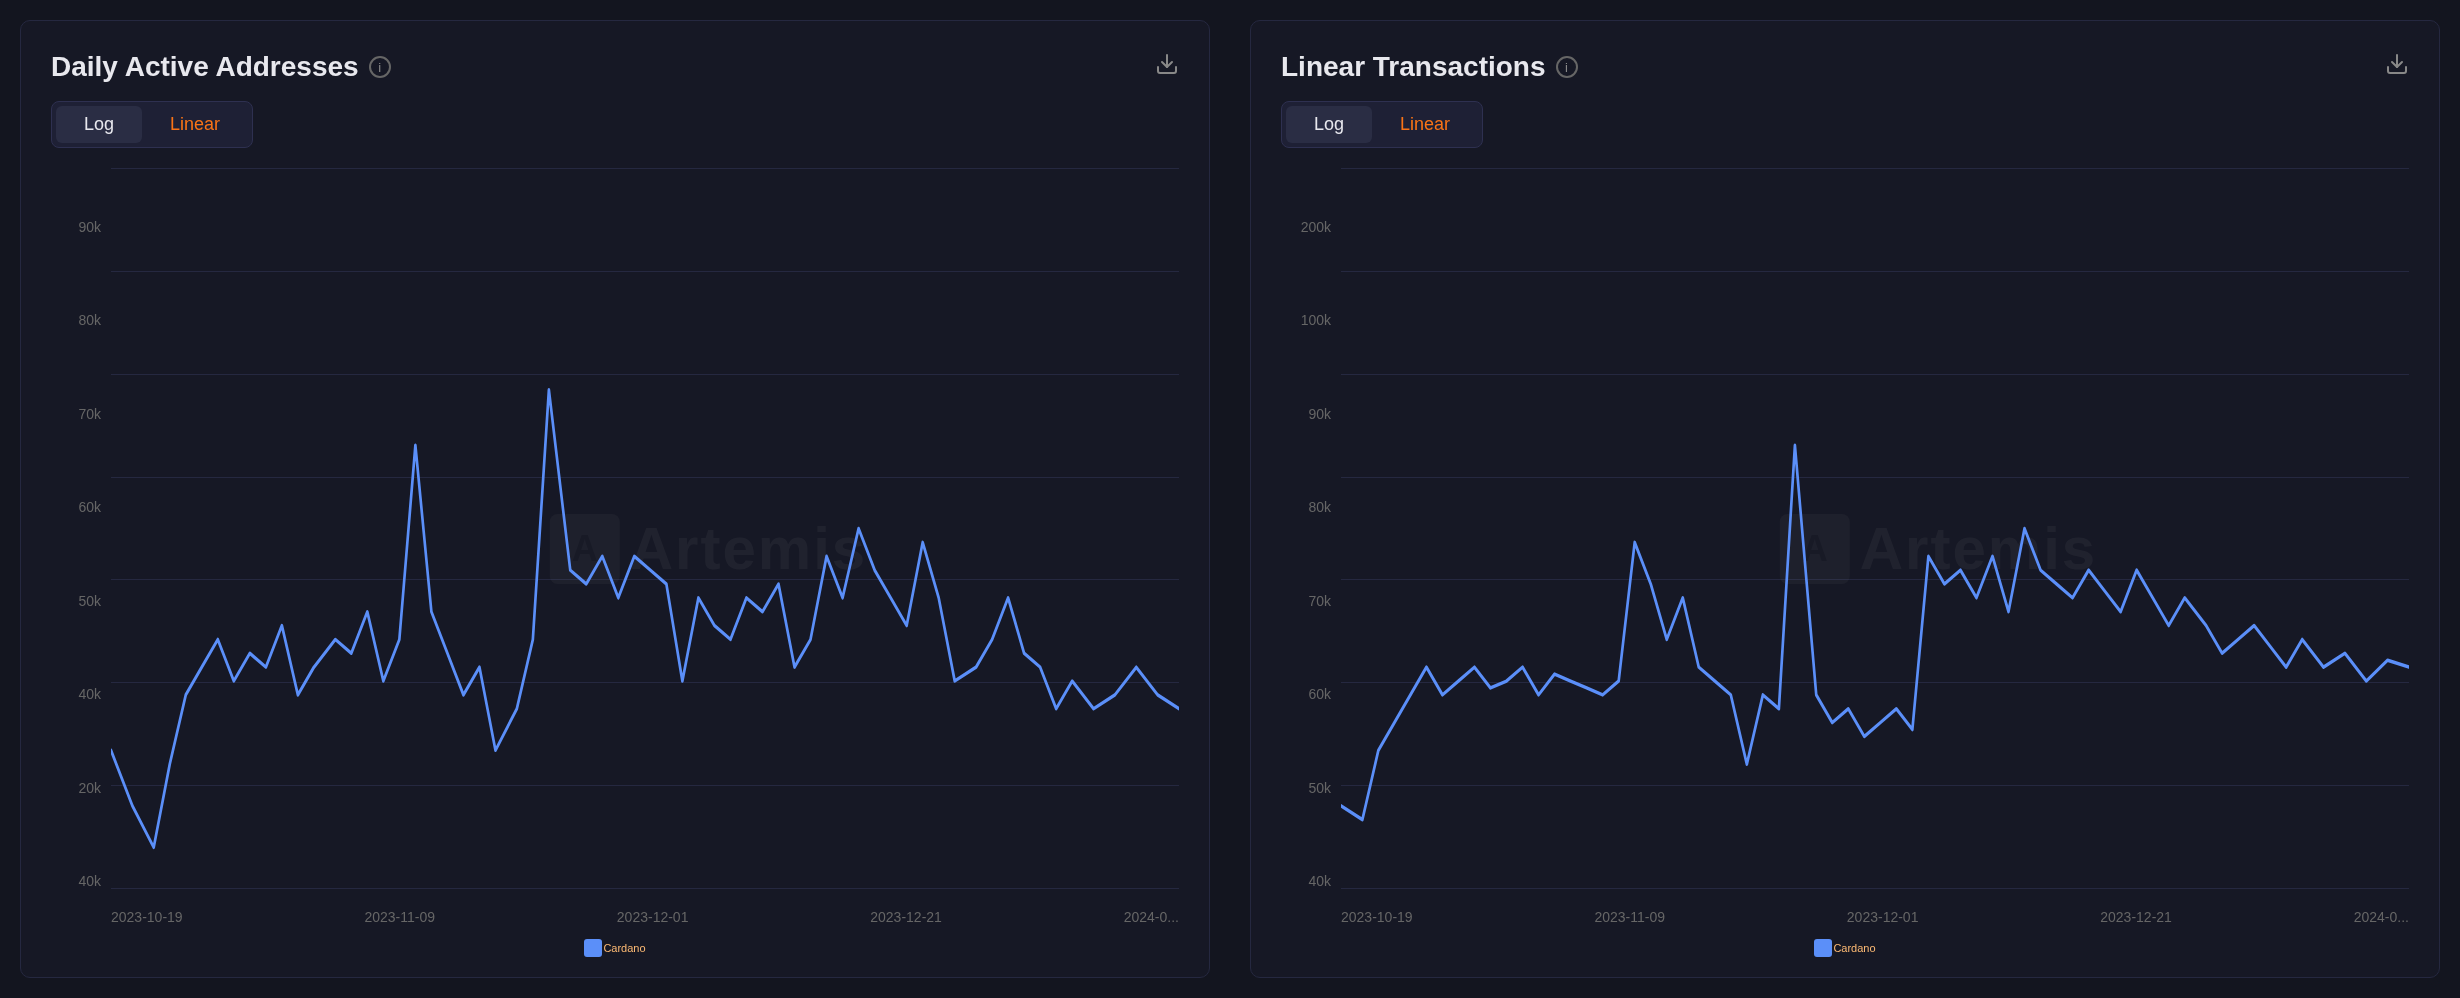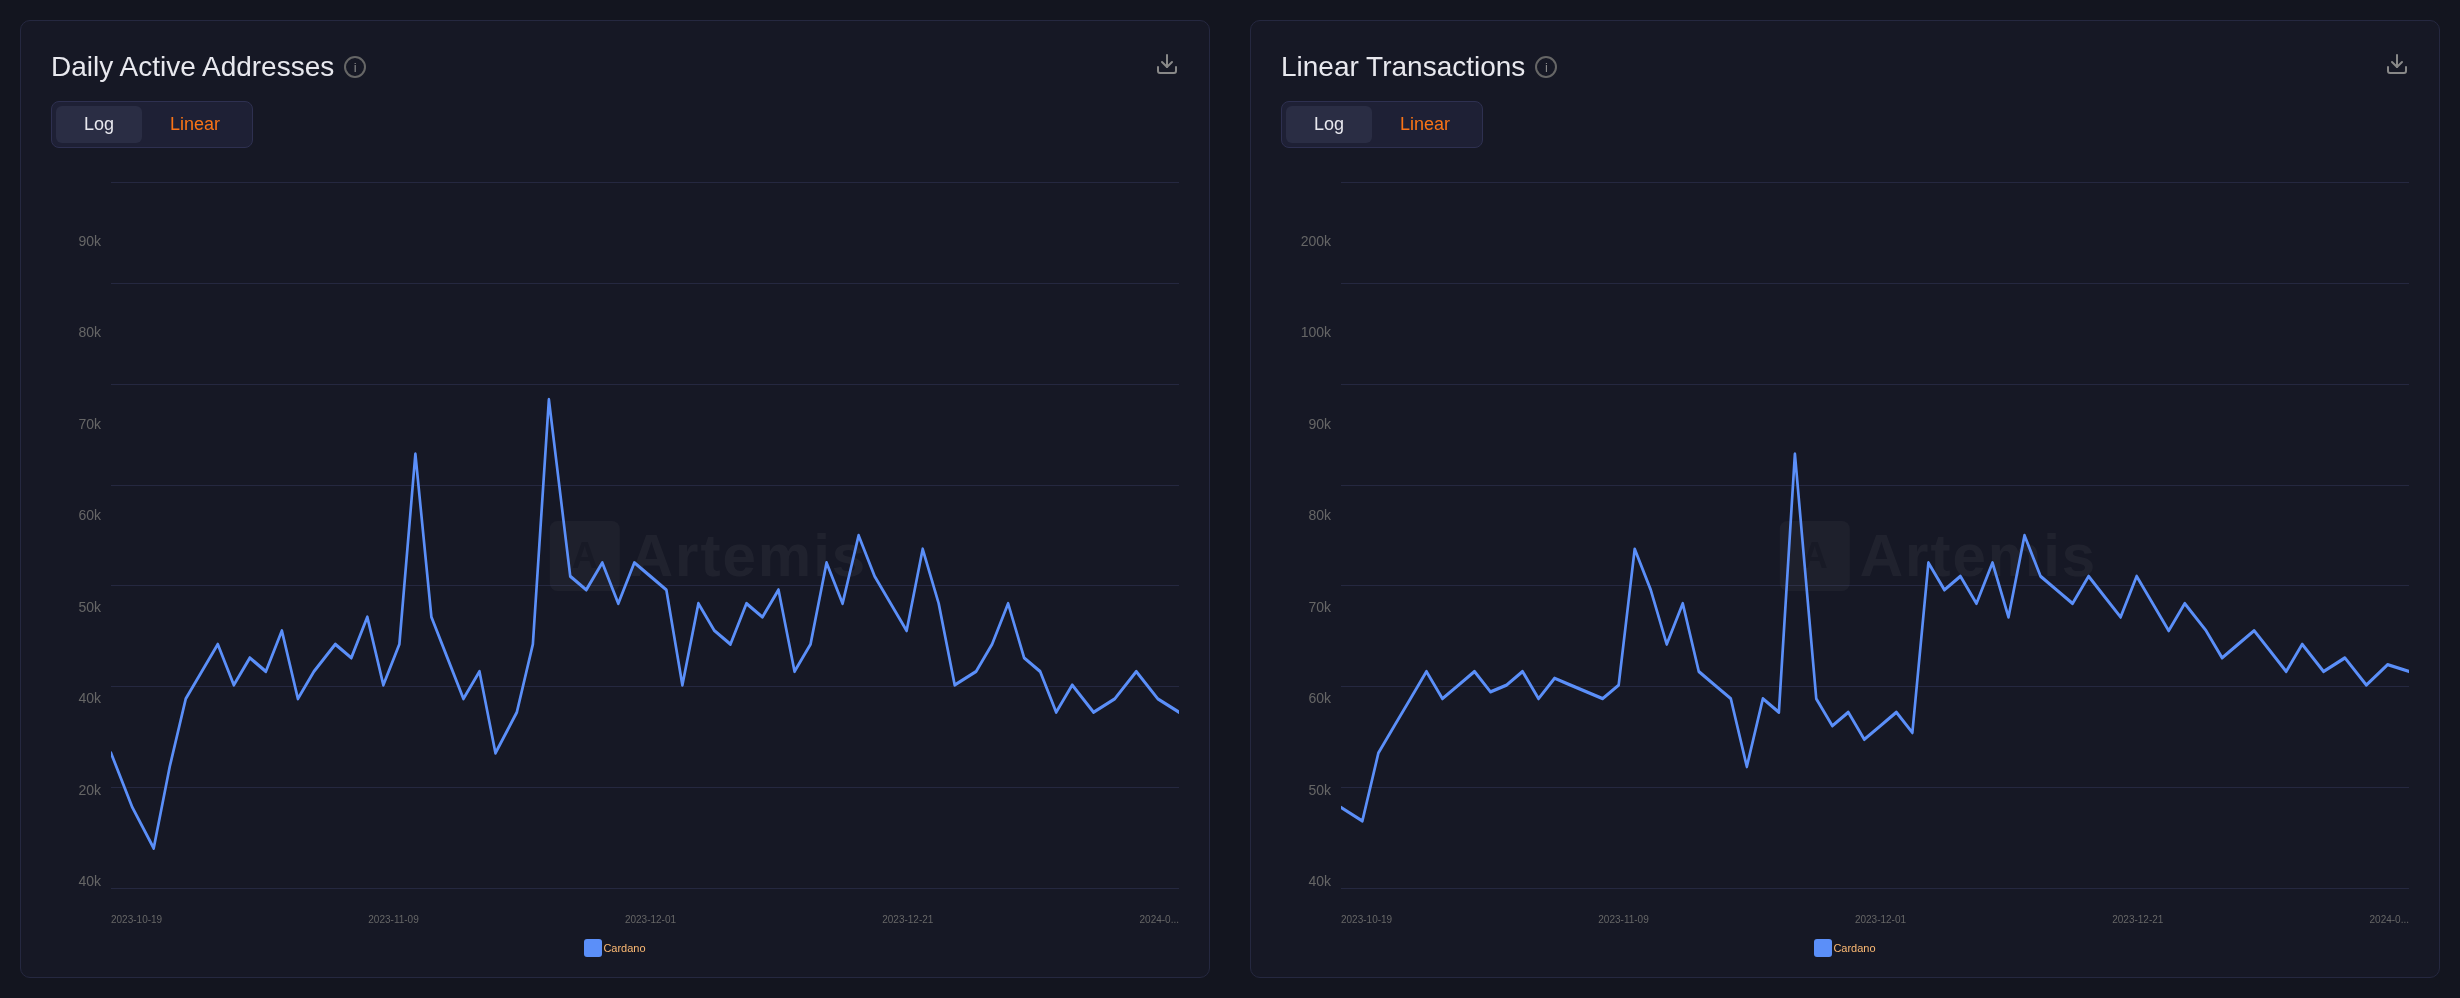--- a/index.html
+++ b/index.html
@@ -35,21 +35,21 @@
       align-items: center;
       margin-bottom: 18px;
     }
     .chart-title-row {
       display: flex;
       align-items: center;
       gap: 10px;
     }
     .chart-title {
       font-size: 28px;
-      font-weight: 400;
+      font-weight: 700;
       color: #e8e8ee;
     }
     .info-icon {
       width: 22px;
       height: 22px;
       border: 2px solid #666;
       border-radius: 50%;
       display: flex;
       align-items: center;
       justify-content: center;
@@ -61,21 +61,21 @@
       color: #888;
       font-size: 22px;
       cursor: pointer;
     }
     .toggle-group {
       display: flex;
       background: #1e2035;
       border: 1px solid #2e3050;
       border-radius: 8px;
       padding: 4px;
-      margin-bottom: 34px;
+      margin-bottom: 20px;
       width: fit-content;
     }
     .toggle-btn {
       padding: 8px 28px;
       border-radius: 6px;
       font-size: 18px;
       font-weight: 500;
       cursor: pointer;
       border: none;
       background: transparent;
@@ -141,21 +141,21 @@
       bottom: 0;
       left: 0;
       right: 0;
       height: 40px;
       display: flex;
       justify-content: space-between;
       align-items: flex-end;
       padding-bottom: 4px;
     }
     .x-label {
-      font-size: 10px;
+      font-size: 14px;
       color: #666;
     }
     .watermark {
       position: absolute;
       top: 50%;
       left: 50%;
       transform: translate(-30%, -50%);
       opacity: 0.07;
       display: flex;
       align-items: center;

